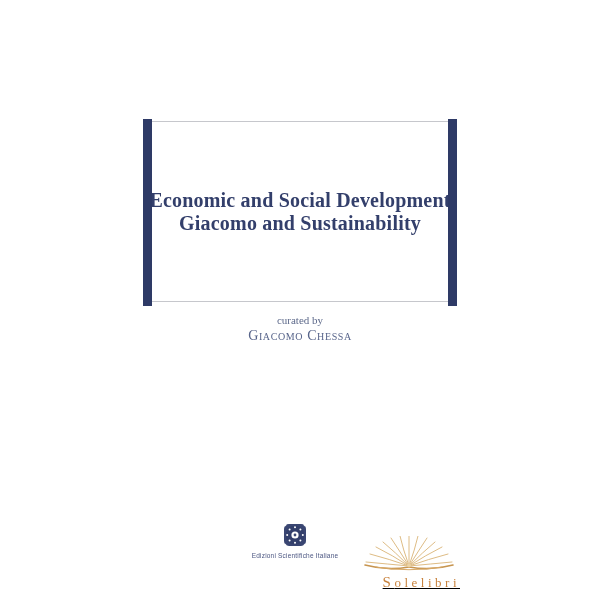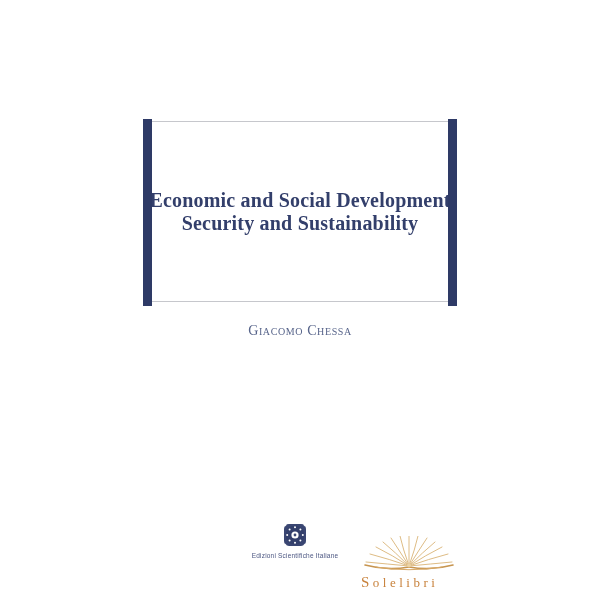--- a/index.html
+++ b/index.html
@@ -44,21 +44,21 @@
     left:0;right:0;top:314px;
     text-align:center;
     color:#5e6a8b;
   }
   .curated-label{font-size:11px;line-height:13px;}
   .curator-name{
     font-size:14px;line-height:16px;
     font-variant:small-caps;
     letter-spacing:0.6px;
     color:#57648a;
-    margin-top:9px;
+    margin-top:1px;
   }
   
   .publisher-block{
     position:absolute;
     left:245px;top:522px;
     width:100px;
     text-align:center;
   }
   .publisher-emblem{display:block;margin:0 auto;}
   .publisher-name{
@@ -67,21 +67,22 @@
     font-size:6.5px;
     letter-spacing:0.2px;
     color:#4a5580;
     white-space:nowrap;
   }
   
   .bookseller-block{
     position:absolute;
     left:358px;top:536px;
     width:102px;
-    text-align:left;
+    text-align:right;
+    text-decoration:underline;
   }
   .bookseller-icon{display:block;margin:0 auto;}
   .bookseller-name{
     margin-top:1px;
     font-size:13px;
     letter-spacing:3.5px;
     color:#c8823c;
     white-space:nowrap;
     padding-left:3px; 
   }
@@ -90,25 +91,26 @@
 </head>
 <body>
 
 <div class="canvas">
 
   <div class="title-box">
     <div class="side-bar left"></div>
     <div class="side-bar right"></div>
     <h1 class="book-title">
       <span class="line">Economic and Social Development</span>
-      <span class="line">Security and Sustainability</span>
+      <span class="line">Giacomo and Sustainability</span>
     </h1>
   </div>
 
   <div class="curated-block">
+    <div class="curated-label">curated by</div>
     <div class="curator-name">Giacomo Chessa</div>
   </div>
 
   <div class="publisher-block">
     <svg class="publisher-emblem" width="26" height="26" viewBox="0 0 26 26" aria-hidden="true">
       <rect x="2" y="2" width="22" height="22" rx="5" fill="#3a4672"></rect>
       <circle cx="13" cy="13" r="9.5" fill="#333f6b"></circle>
       <g fill="#ffffff">
         <circle cx="13" cy="5.2" r="1"></circle>
         <circle cx="13" cy="20.8" r="1"></circle>

